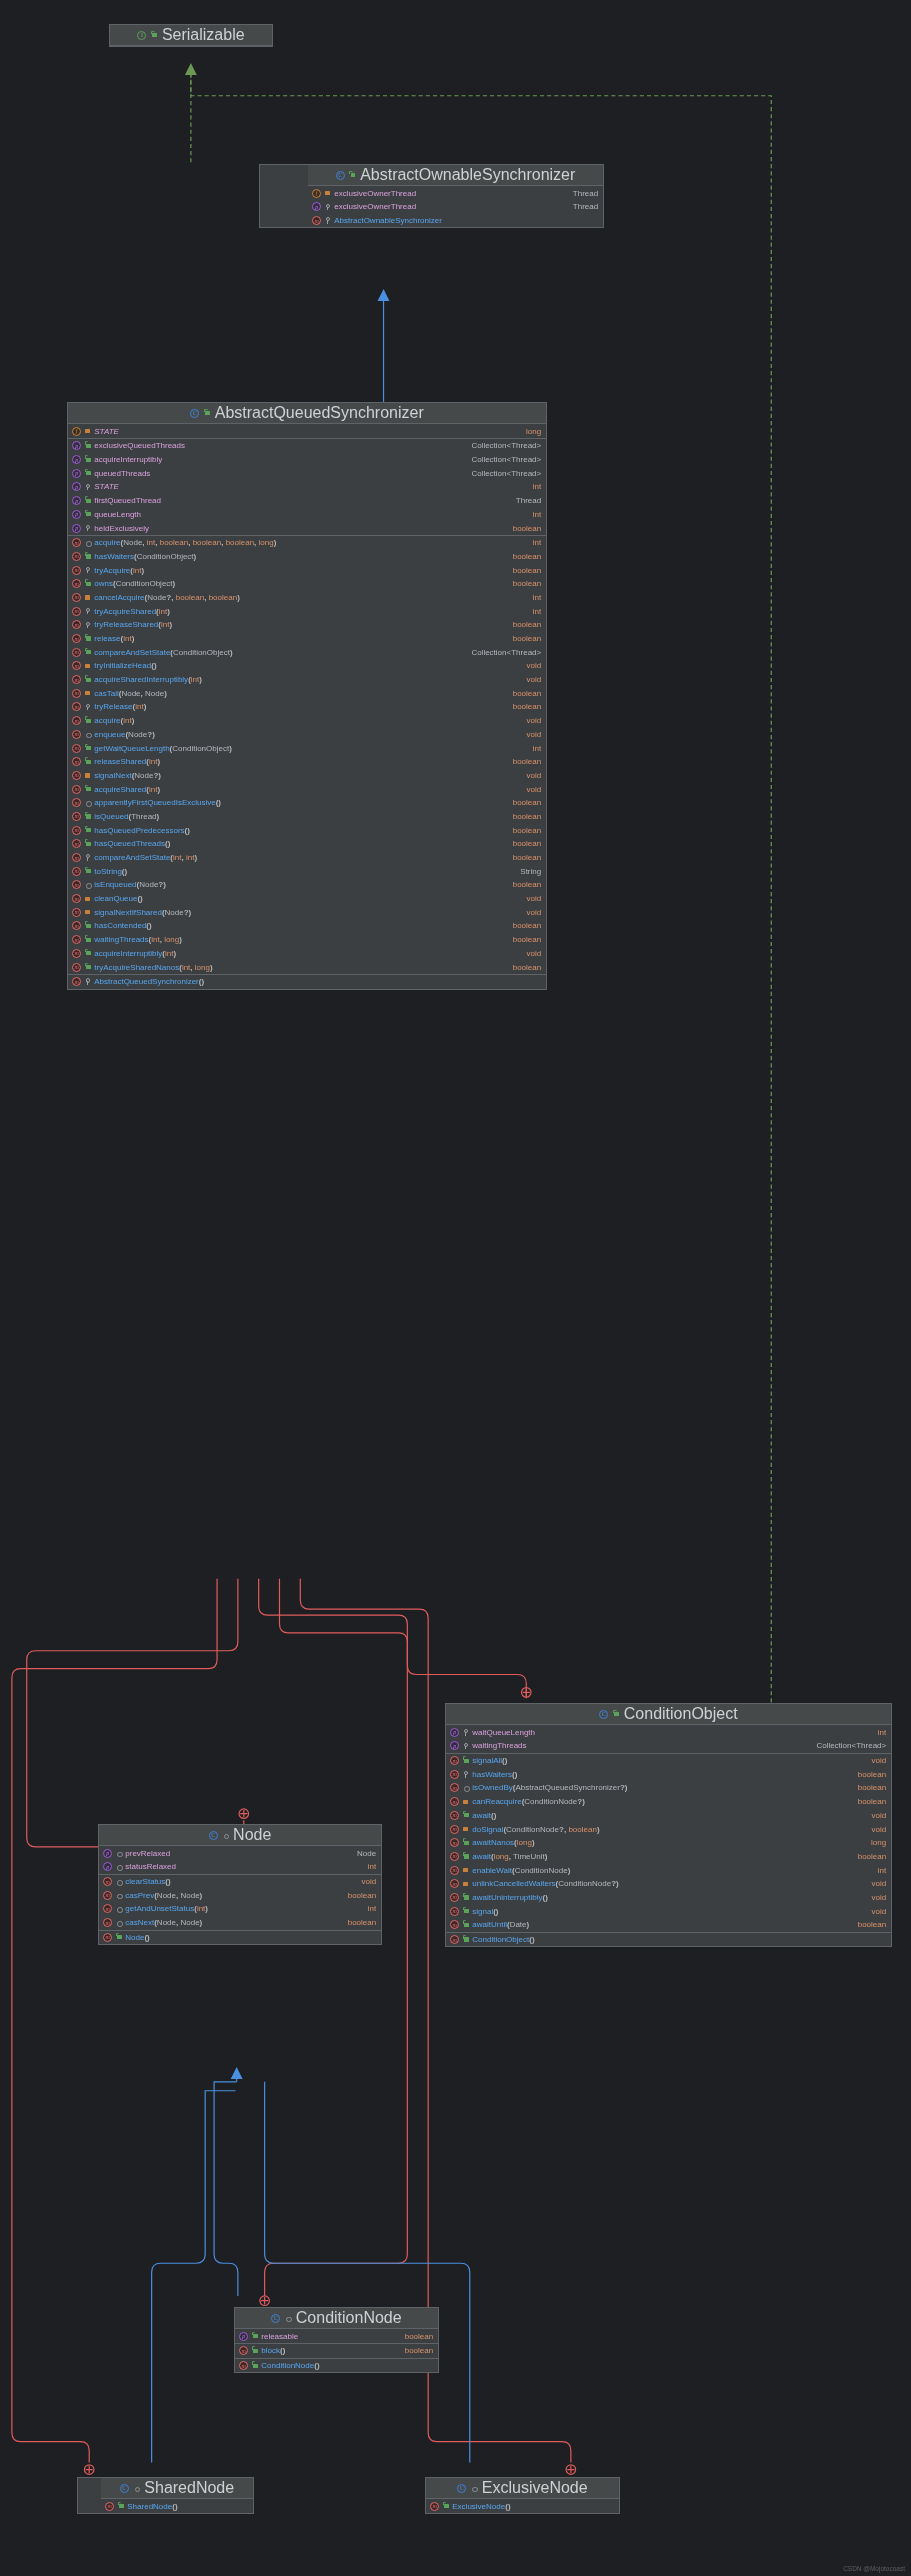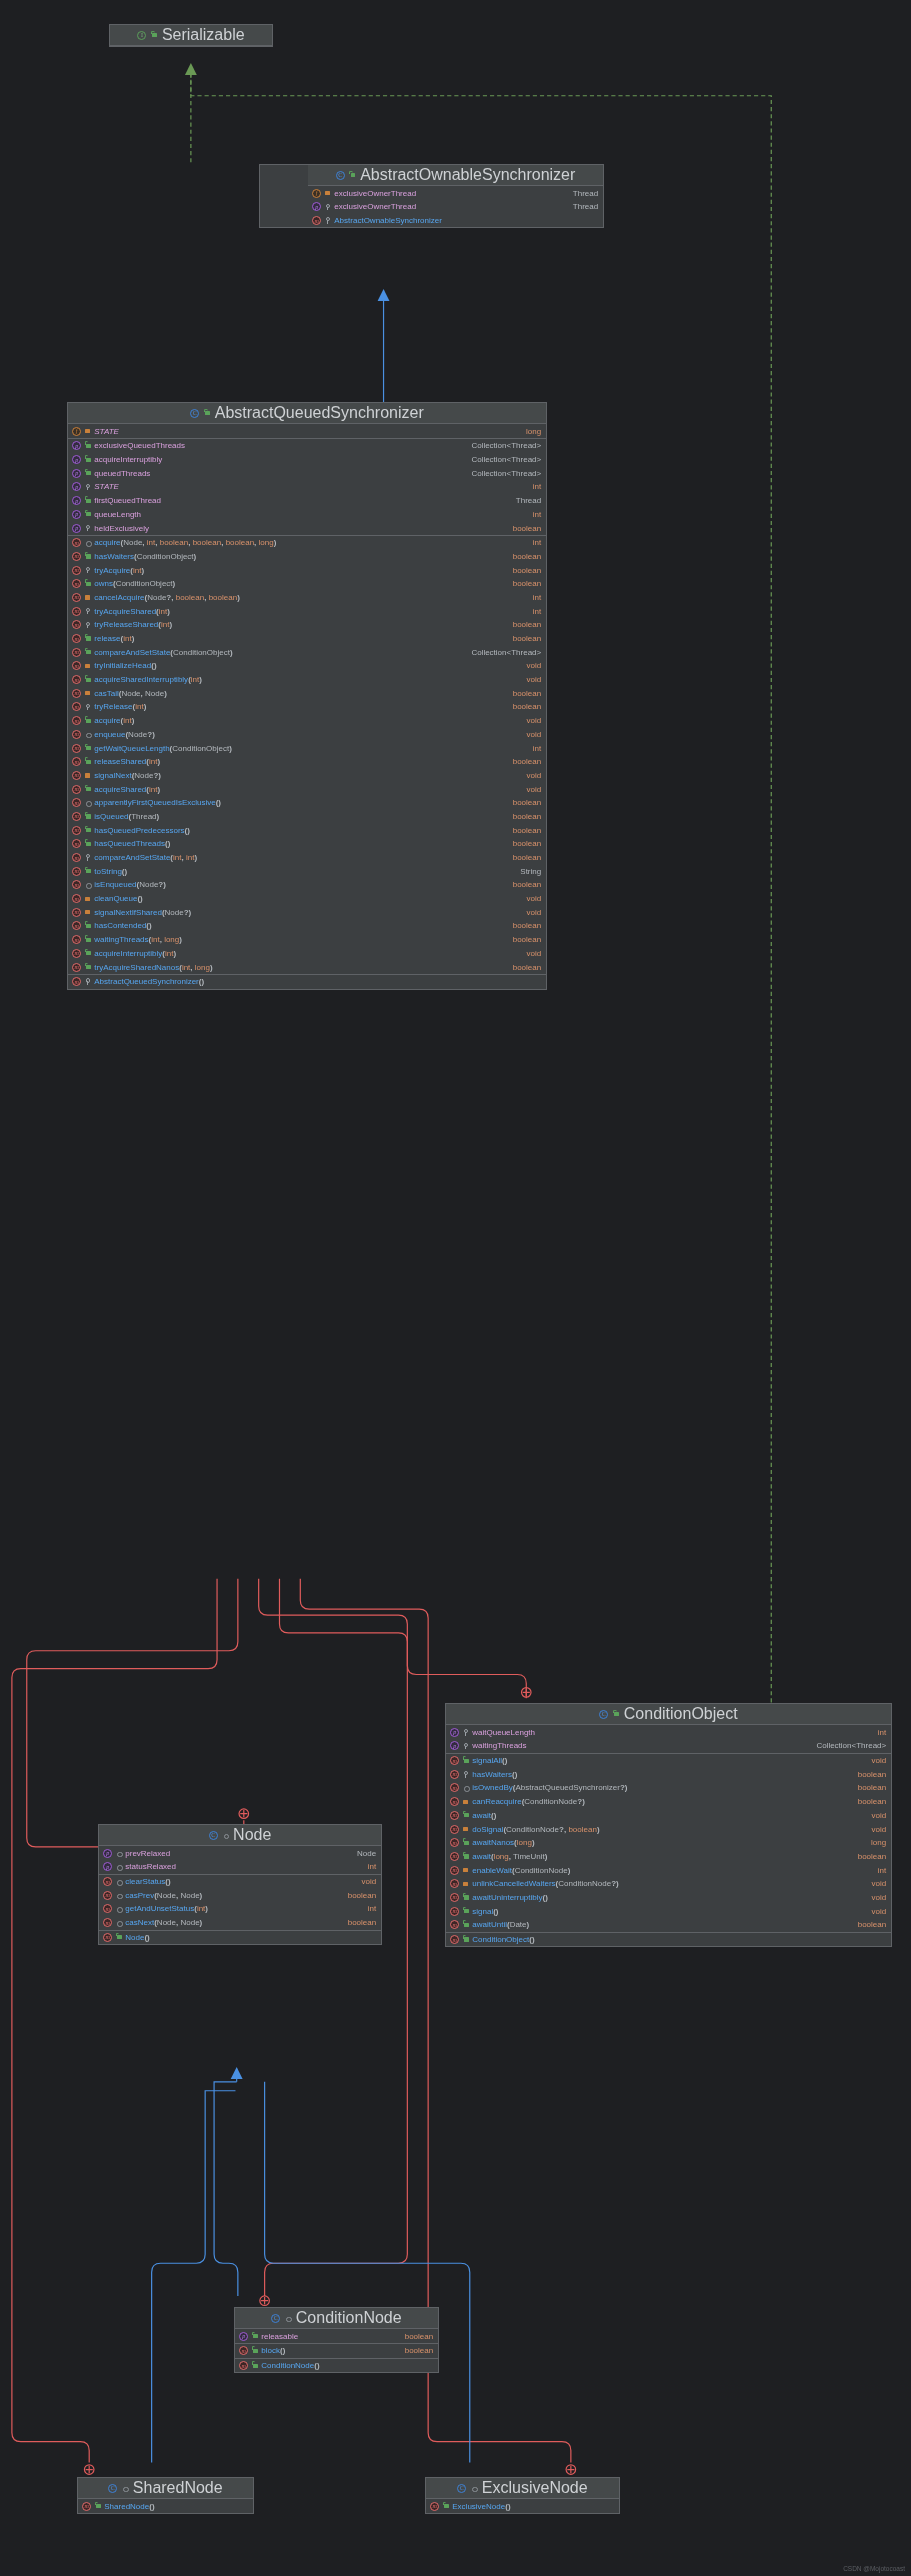--- a/index.html
+++ b/index.html
@@ -856,21 +856,21 @@
           <span class="vis vis-pub">
             <i class="shackle"></i>
             <i class="lock"></i>
           </span>
           <span class="sig"><span class="t-method">ConditionNode</span><span class="t-punc">(</span><span class="t-punc">)</span></span>
         </div>
       </div>
     </div>
 </div>
 
-<div class="uml" style="left:77px;top:2477px;width:177px;">
+<div class="uml" style="left:77px;top:2477px;width:177px;padding-left:23px;">
   <div class="hdr">
     <span class="badge badge-cls">C</span>
     <span class="vis vis-pkg">
         <i class="lock"></i>
       </span>
     <span class="title">SharedNode</span>
   </div>
   <div class="body">
       <div class="sect">
         <div class="row">

